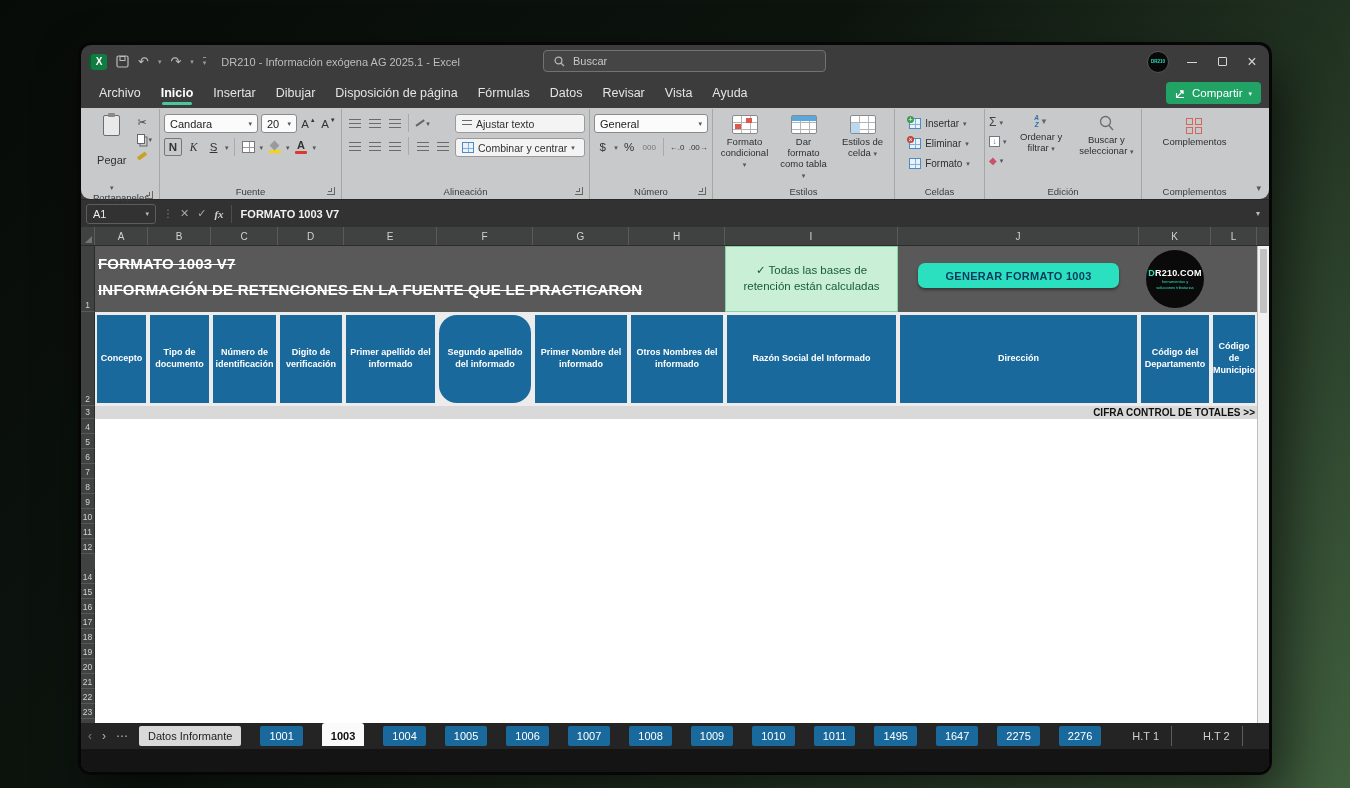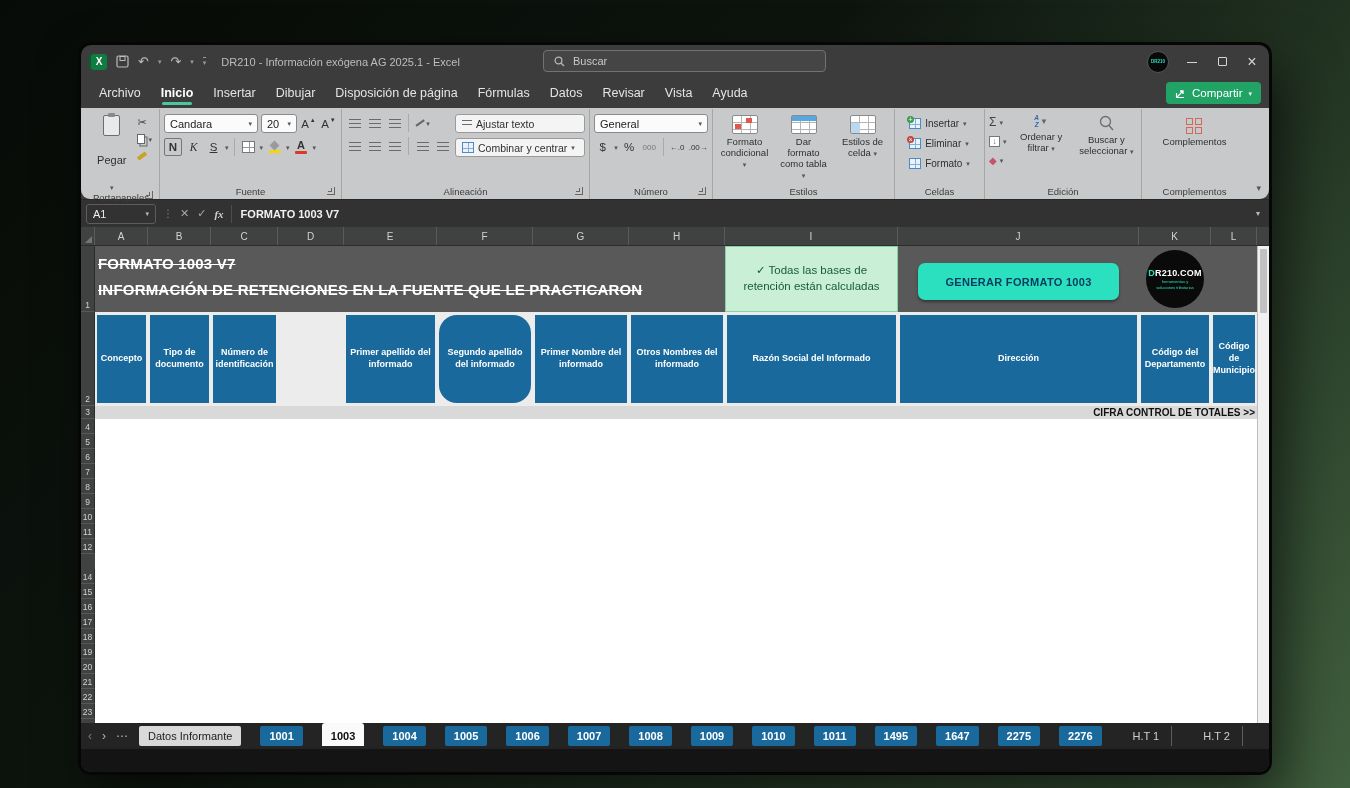--- a/index.html
+++ b/index.html
@@ -122,36 +122,36 @@
   .band-h{position:absolute;left:0;top:66px;width:1162px;height:94px;background:#ececec}
   .band-ctrl{position:absolute;left:0;top:160px;width:1162px;height:13px;background:var(--c-control-row-bg,#d9d9d9);
     display:flex;align-items:center;justify-content:flex-end;padding-right:2px;font-size:10px;font-weight:bold;color:#101010}
   .sheet-title{position:absolute;left:3px;top:5px;width:660px;color:#fff;font-weight:bold;font-size:15px;
     line-height:1.72;text-decoration:line-through;letter-spacing:.2px;white-space:nowrap}
   .thcell{position:absolute;top:69px;height:88px;background:var(--c-header-blue,#1a699c);color:#fff;font-weight:bold;
     font-size:9px;line-height:1.3;display:flex;align-items:center;justify-content:center;text-align:center;padding:2px;overflow:hidden}
   #note-cell{position:absolute;top:0;height:66px;background:var(--c-note-bg,#c9f0d6);border:1px solid #86d2a5;
     display:flex;align-items:center;justify-content:center;text-align:center;font-weight:normal;font-size:11.5px;
     color:var(--c-note-text,#175c36);padding:0 8px;line-height:1.35}
-  #gen-btn{position:absolute;top:17px;height:37px;background:var(--c-button-teal,#2be0bf);border:none;border-radius:7px;
+  #gen-btn{position:absolute;top:17px;height:25px;background:var(--c-button-teal,#2be0bf);border:none;border-radius:7px;
     font-weight:bold;font-size:11px;color:#073a5e;box-shadow:0 2px 3px rgba(0,0,0,.4);letter-spacing:.3px;font-family:"Liberation Sans",sans-serif}
   #logo{position:absolute;top:4px;width:58px;height:58px;border-radius:50%;background:#0a0a0a;display:flex;
     flex-direction:column;align-items:center;justify-content:center;color:#fff;text-align:center}
   .logo-main{display:block;font-size:9px;font-weight:bold;letter-spacing:.2px}
   .logo-main::first-letter{color:#2be0bf}
   .logo-sub{display:block;font-size:4px;color:#2be0bf;max-width:46px;margin-top:1px;line-height:1.4}
   .vscroll{flex:1;background:#f1f1f1;border-left:1px solid #bdbdbd;position:relative}
   .vthumb{position:absolute;left:2px;right:2px;top:3px;height:64px;background:#c1c1c1;border-radius:1px}
   
   .tabbar{height:26px;background:#242424;display:flex;align-items:center;padding:0 7px;gap:3px;color:#ccc}
   .tabnav{display:flex;align-items:center;gap:10px;color:#b5b5b5;font-size:12px;margin-right:8px}
   .tabnav .dim{color:#7d7d7d}
   .tab{height:20px;display:flex;align-items:center;padding:0 9px;font-size:11px;border-radius:2px;white-space:nowrap;flex:0 0 auto}
   .tab.gray{background:#d9d9d9;color:#1d1d1d}
-  .tab.blue{background:var(--c-header-blue,#1a699c);color:#fff;font-weight:bold}
+  .tab.blue{background:var(--c-header-blue,#1a699c);color:#fff;font-weight:normal}
   .tab.active{background:#fafafa;color:#0d0d0d;font-weight:bold;height:23px;border-radius:3px 3px 0 0;margin-top:-3px;padding-top:3px}
   .tab.plain{color:#cfcfcf;border-right:1px solid #5c5c5c;border-radius:0;padding:0 12px}
   .addtab{margin-left:36px;font-size:14px;color:#ddd}
   .kebab{margin-left:auto;color:#b5b5b5;font-size:12px;padding-right:2px}
   .bottomframe{height:23px;background:#141414}
 </style>
 </head>
 <body>
 
 <div class="window">
@@ -535,20 +535,21 @@
         <div id="logo" style="left: 1051px;">
           <span class="logo-main">DR210.COM</span>
           <span class="logo-sub">herramientas y soluciones tributarias</span>
         </div>
         <div class="band-ctrl">
             <span>CIFRA CONTROL DE TOTALES &gt;&gt;</span>
           </div>
       <div class="thcell" style="left: 2px; width: 49px;">Concepto</div>
           <div class="thcell" style="left: 55px; width: 59px;">Tipo de documento</div>
           <div class="thcell" style="left: 118px; width: 63px;">Número de identificación</div>
+          <div class="thcell" style="left: 185px; width: 62px;">Digito de verificación</div>
           <div class="thcell" style="left: 251px; width: 89px;">Primer apellido del informado</div>
           <div class="thcell" style="left: 344px; width: 92px; border-radius: 18px;">Segundo apellido del informado</div>
           <div class="thcell" style="left: 440px; width: 92px;">Primer Nombre del informado</div>
           <div class="thcell" style="left: 536px; width: 92px;">Otros Nombres del informado</div>
           <div class="thcell" style="left: 632px; width: 169px;">Razón Social del Informado</div>
           <div class="thcell" style="left: 805px; width: 237px;">Dirección</div>
           <div class="thcell" style="left: 1046px; width: 68px;">Código del Departamento</div>
           <div class="thcell" style="left: 1118px; width: 42px;">Código de Municipio</div>
         </div>
       <div class="vscroll">

